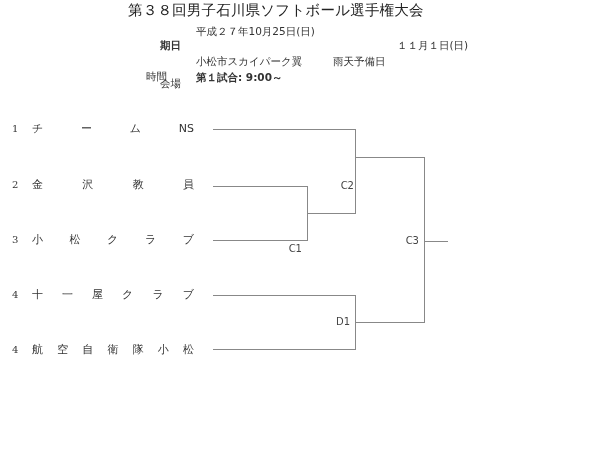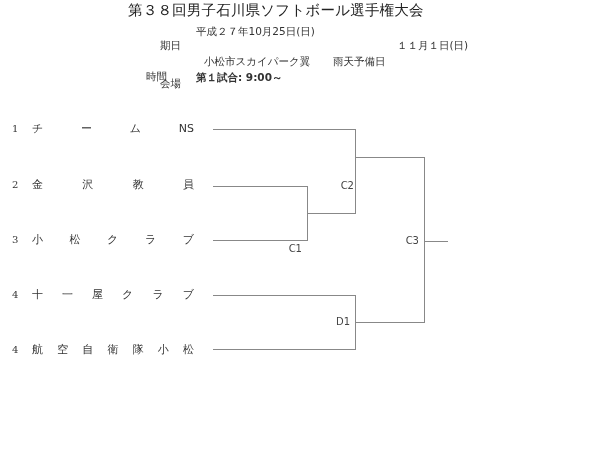--- a/index.html
+++ b/index.html
@@ -75,27 +75,27 @@
       font-family: "DejaVu Sans", "Liberation Sans", sans-serif;
       text-align: right;
       width: 30px;
     }
   </style>
 </head>
 <body>
 
 <div class="title">第３８回男子石川県ソフトボール選手権大会</div>
 
-<div class="info" style="left:160px; top:38px;">期日</div>
+<div class="info" style="left:160px; top:38px;font-weight:bold;">期日</div>
 <div class="info" style="left:196px; top:24px;">平成２７年10月25日(日)</div>
 <div class="info" style="left:333px; top:38px;margin-top:16px;">雨天予備日</div>
 <div class="info" style="left:397px; top:38px;">１１月１日(日)</div>
 
 <div class="info" style="left:160px; top:62px;margin-top:14px;">会場</div>
-<div class="info" style="left:196px; top:54px;margin-left:8px;">小松市スカイパーク翼</div>
+<div class="info" style="left:196px; top:54px;">小松市スカイパーク翼</div>
 
 <div class="info" style="left:146px; top:70px;font-family:Liberation Serif, serif;">時間</div>
 <div class="info" style="left:196px; top:70px;font-weight:bold;">第１試合: 9:00～</div>
 
 <div class="team-row" style="top:121px;">
   <span class="team-num">1</span>
   <span class="team-name">
     <span>チ</span>
     <span>ー</span>
     <span>ム</span>

